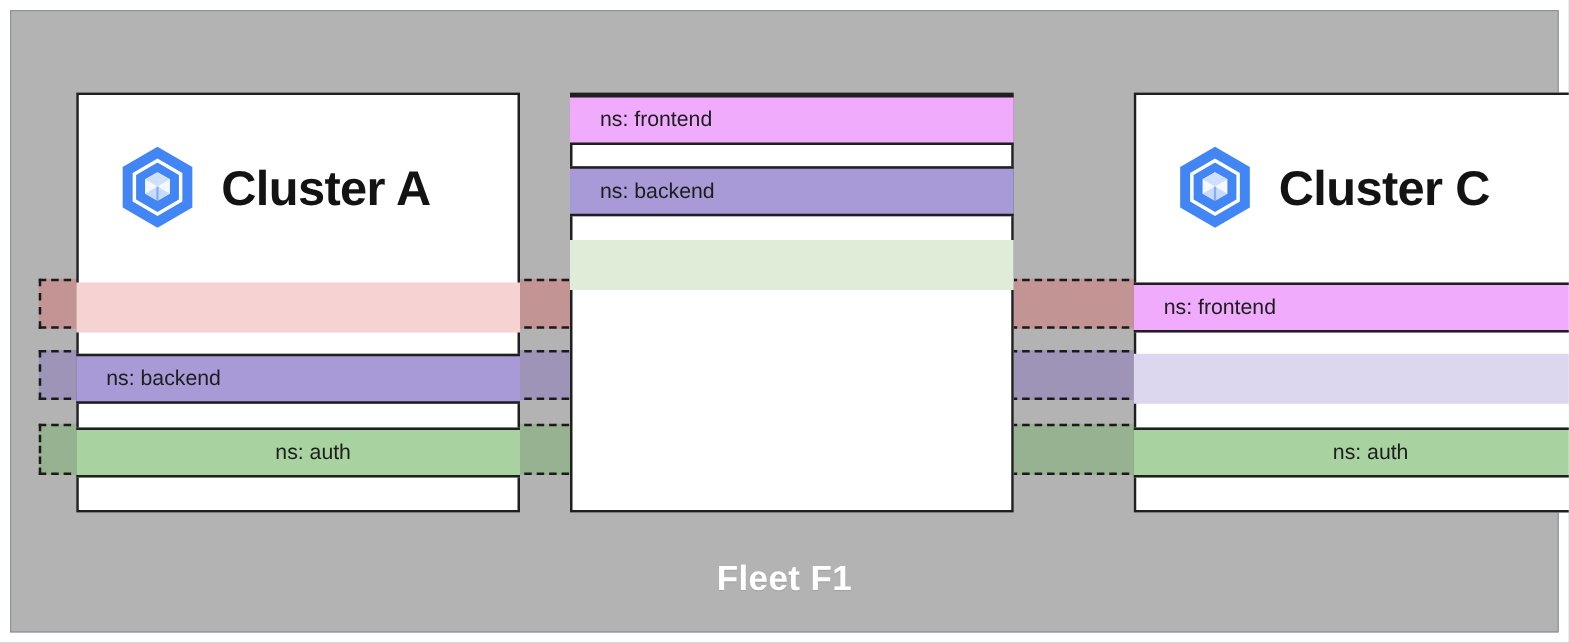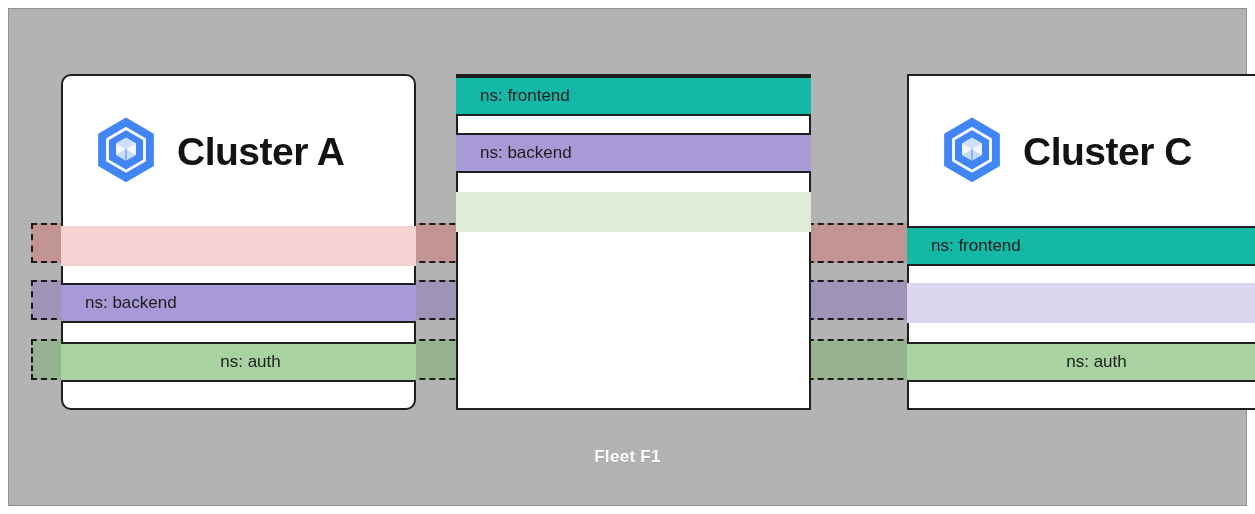--- a/index.html
+++ b/index.html
@@ -19,21 +19,21 @@
     background:#b3b3b3;
     border:1px solid #8e9399;
     box-sizing:border-box;
   }
   .fleet-label{
     position:absolute;
     left:0; right:0;
     top:438px;
     text-align:center;
     color:#ffffff;
-    font-size:17px;
+    font-size:28px;
     font-weight:bold;
     letter-spacing:.3px;
     text-shadow:0 1px 1px rgba(0,0,0,.10);
     user-select:none;
   }
 
   
   .ns-band{
     position:absolute;
     left:22px;
@@ -51,21 +51,21 @@
   .cluster{
     position:absolute;
     top:65px;
     width:355px;
     height:336px;
     background:#ffffff;
     border:2px solid #1f1f1f;
     box-sizing:border-box;
     z-index:3;
   }
-  .cluster.a{ left:52px;border-radius:10px; }
+  .cluster.a{ left:52px; }
   .cluster.b{ left:447px; }
   .cluster.c{ left:898px; }
 
   .cluster-header{
     height:150px;
     display:flex;
     align-items:center;
     padding-left:26px;
     box-sizing:border-box;
   }
@@ -89,21 +89,21 @@
     height:40px;
     box-sizing:border-box;
     display:flex;
     align-items:center;
   }
   .ns-row.r-frontend{ top:0px; }
   .ns-row.r-backend { top:57px; }
   .ns-row.r-auth    { top:116px;justify-content:center; }
 
   .ns-row.present{ border-top:2px solid #1f1f1f; border-bottom:2px solid #1f1f1f; }
-  .ns-row.present.f{ background:#14b8a6; }
+  .ns-row.present.f{ background:#f0abfc; }
   .ns-row.present.b{ background:#a79ad6; }
   .ns-row.present.u{ background:#a8d2a0; }
 
   .ns-row.absent{ background:transparent; }
   .ns-row.absent.f{ background:#f6d2d2; }
   .ns-row.absent.b{ background:#dcd7ef; }
   .ns-row.absent.u{ background:#dfecd8; }
 
   .ns-row-label{
     padding-left:24px;

